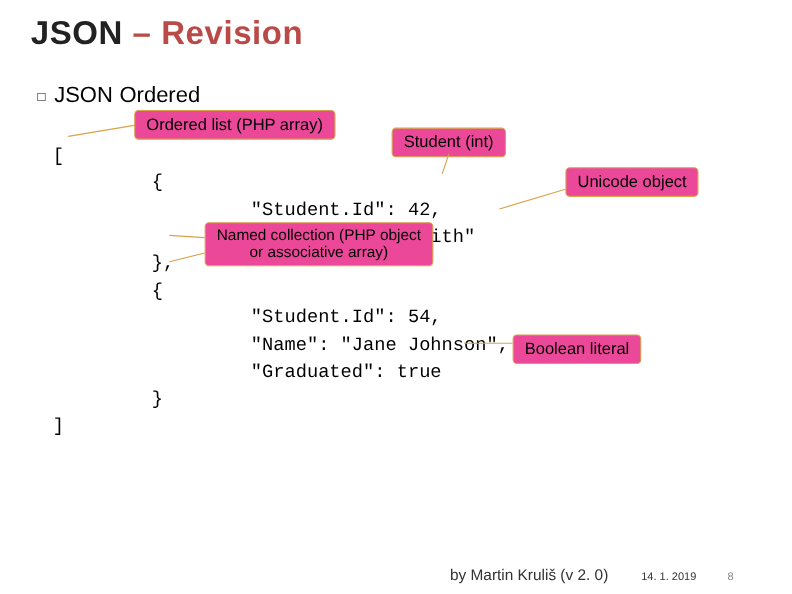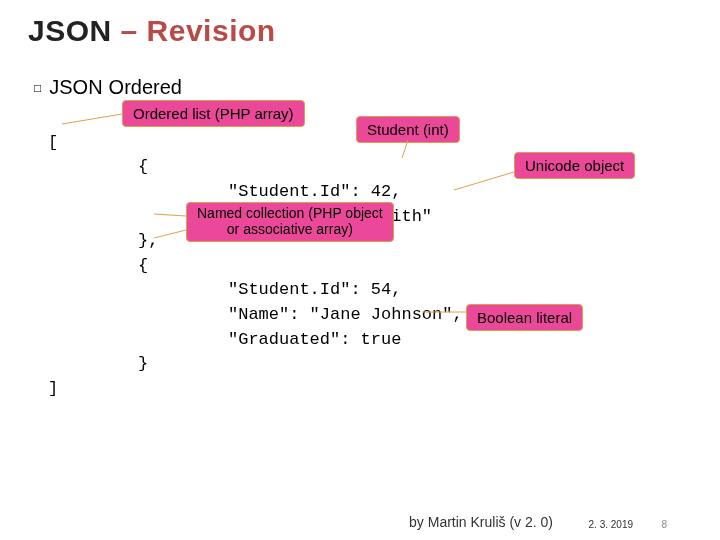--- a/index.html
+++ b/index.html
@@ -93,16 +93,16 @@
   </svg>
 
   <div class="callout" style="left:466px; top:284px;margin-top:20px;">
     <span>Boolean literal</span>
   </div>
   <svg class="lead-line" style="left:420px; top:302px;" width="48" height="14">
     <line x1="46" y1="10" x2="2" y2="10" stroke="#d9a24a" stroke-width="1"></line>
   </svg>
 
   <div class="footer-auth">by Martin Kruliš (v 2. 0)</div>
-  <div class="footer-date">2. 3. 2019</div>
+  <div class="footer-date">14. 1. 2019</div>
   <div class="footer-page">8</div>
 
 </div>
 
 </body></html>

